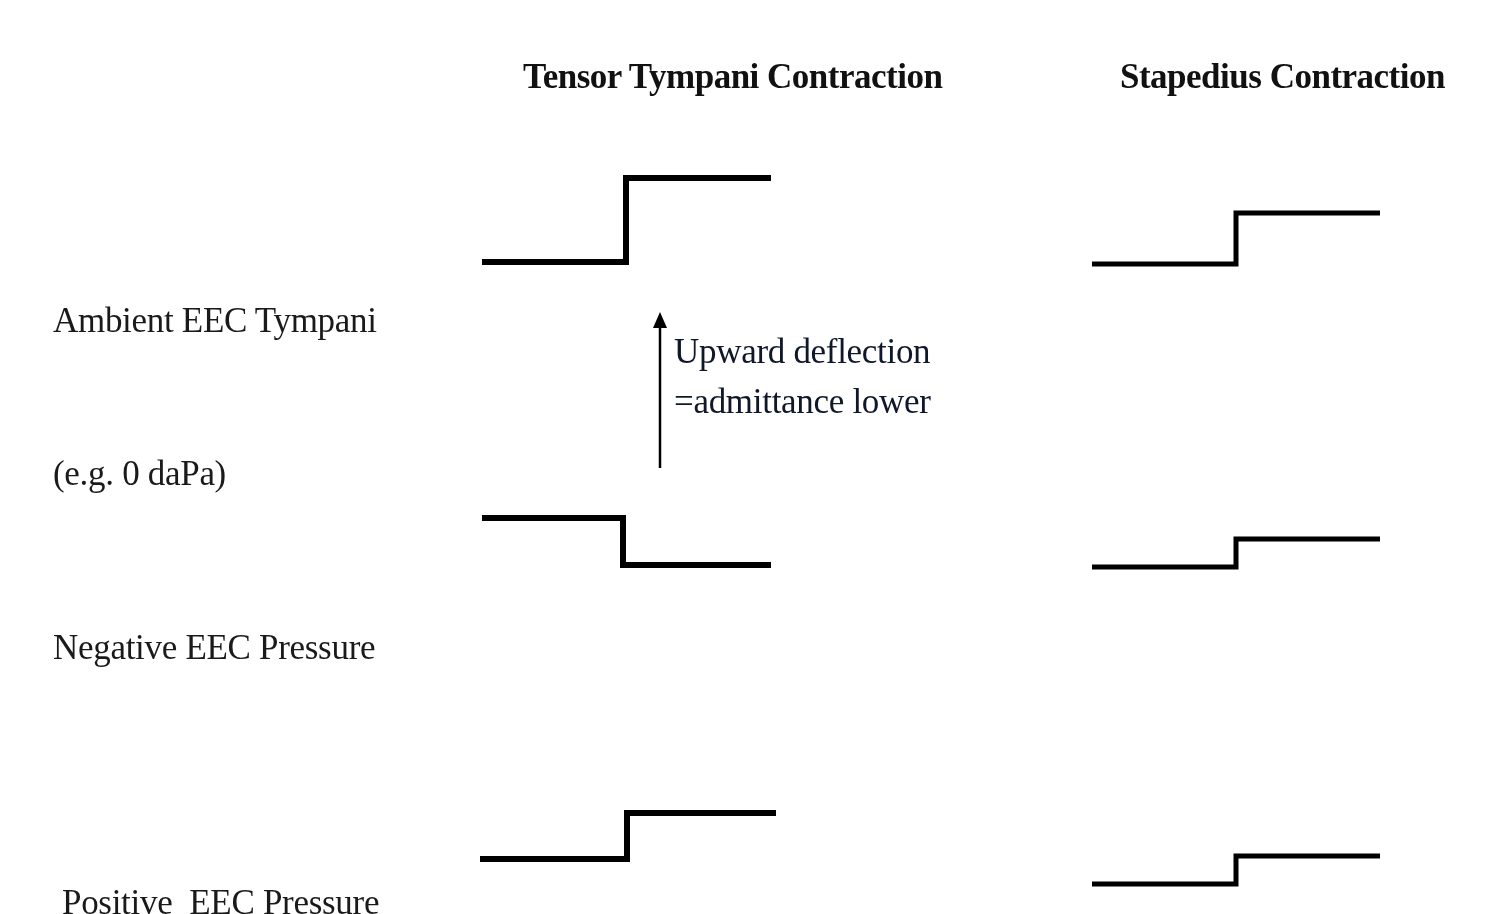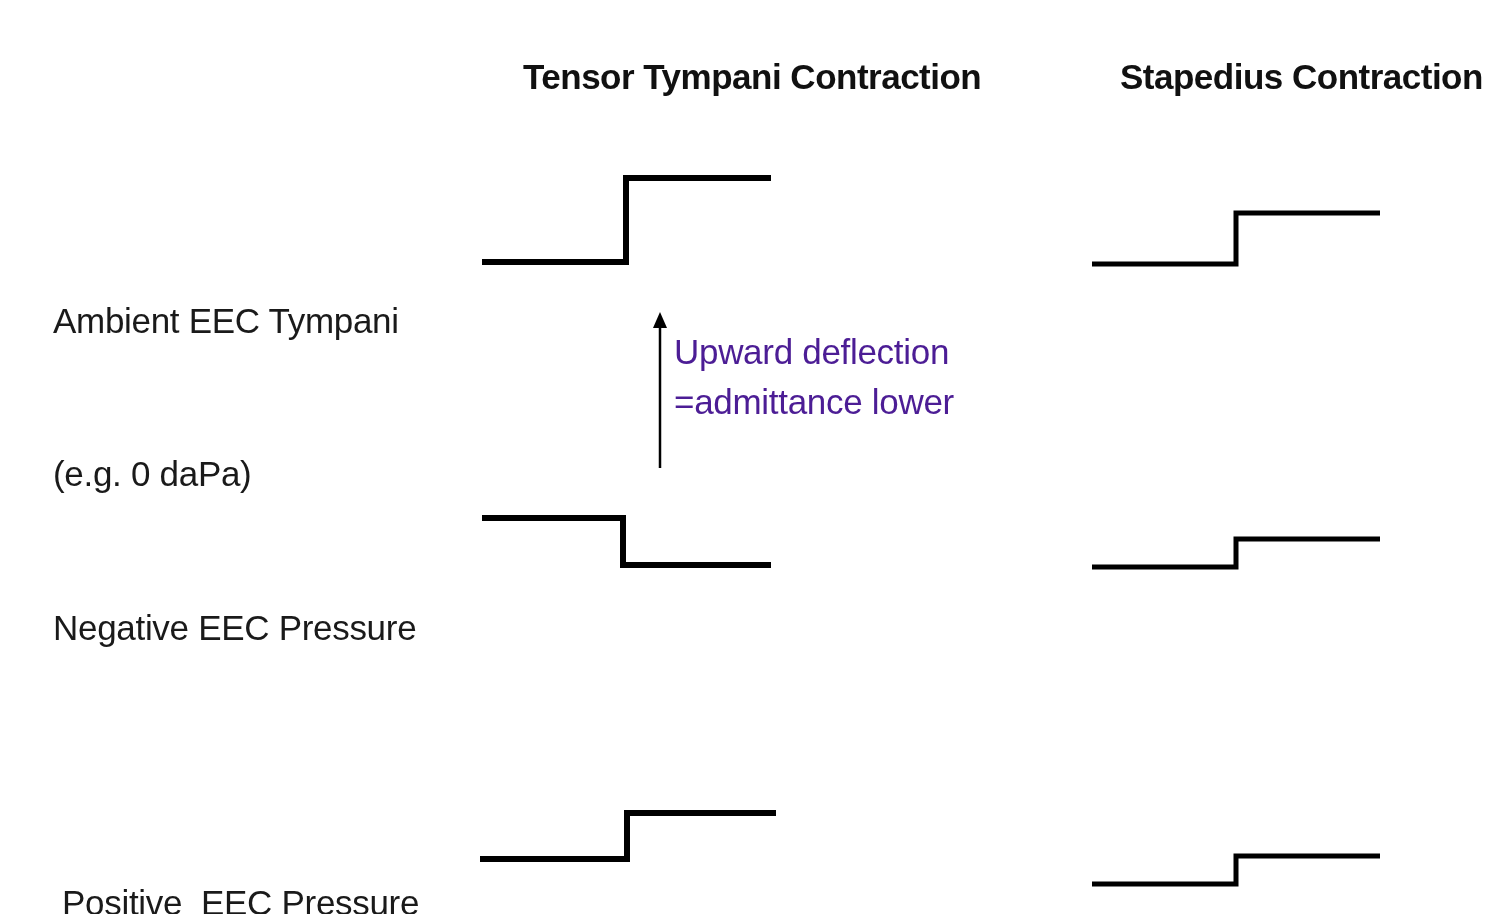--- a/index.html
+++ b/index.html
@@ -6,21 +6,21 @@
     margin: 0;
     padding: 0;
     background: #ffffff;
   }
   .canvas {
     position: relative;
     width: 1500px;
     height: 914px;
     background: #ffffff;
     overflow: hidden;
-    font-family: Liberation Sans, sans-serif;
+    font-family: Liberation Serif, serif;
     color: #1a1a1a;
   }
   .traces-svg {
     position: absolute;
     left: 0;
     top: 0;
     width: 1500px;
     height: 914px;
   }
   .hdr {
@@ -35,30 +35,30 @@
   .hdr.tt { left: 523px; }
   .hdr.st { left: 1087px; margin-left: 33px; }
   .rowlabel {
     position: absolute;
     font-size: 35px;
     line-height: 51px;
     letter-spacing: -0.3px;
     white-space: pre-wrap;
   }
   .rowlabel.r1 { left: 53px; top: 193px; }
-  .rowlabel.r2 { left: 53px; top: 500px; }
+  .rowlabel.r2 { left: 53px; top: 520px; }
   .rowlabel.r3 { left: 62px; top: 775px; }
   .annot {
     position: absolute;
     left: 674px;
     top: 327px;
     font-size: 35px;
     line-height: 50px;
     letter-spacing: -0.3px;
-    color: #4c1d95;
+    color: #0f172a;
     white-space: nowrap;
   }
 </style>
 </head>
 <body>
 
 <div class="canvas">
 
   <svg class="traces-svg" viewBox="0 0 1500 914" xmlns="http://www.w3.org/2000/svg">
       <polyline points="482,262 626,262 626,178 771,178" fill="none" stroke="#000000" stroke-width="6"></polyline>

